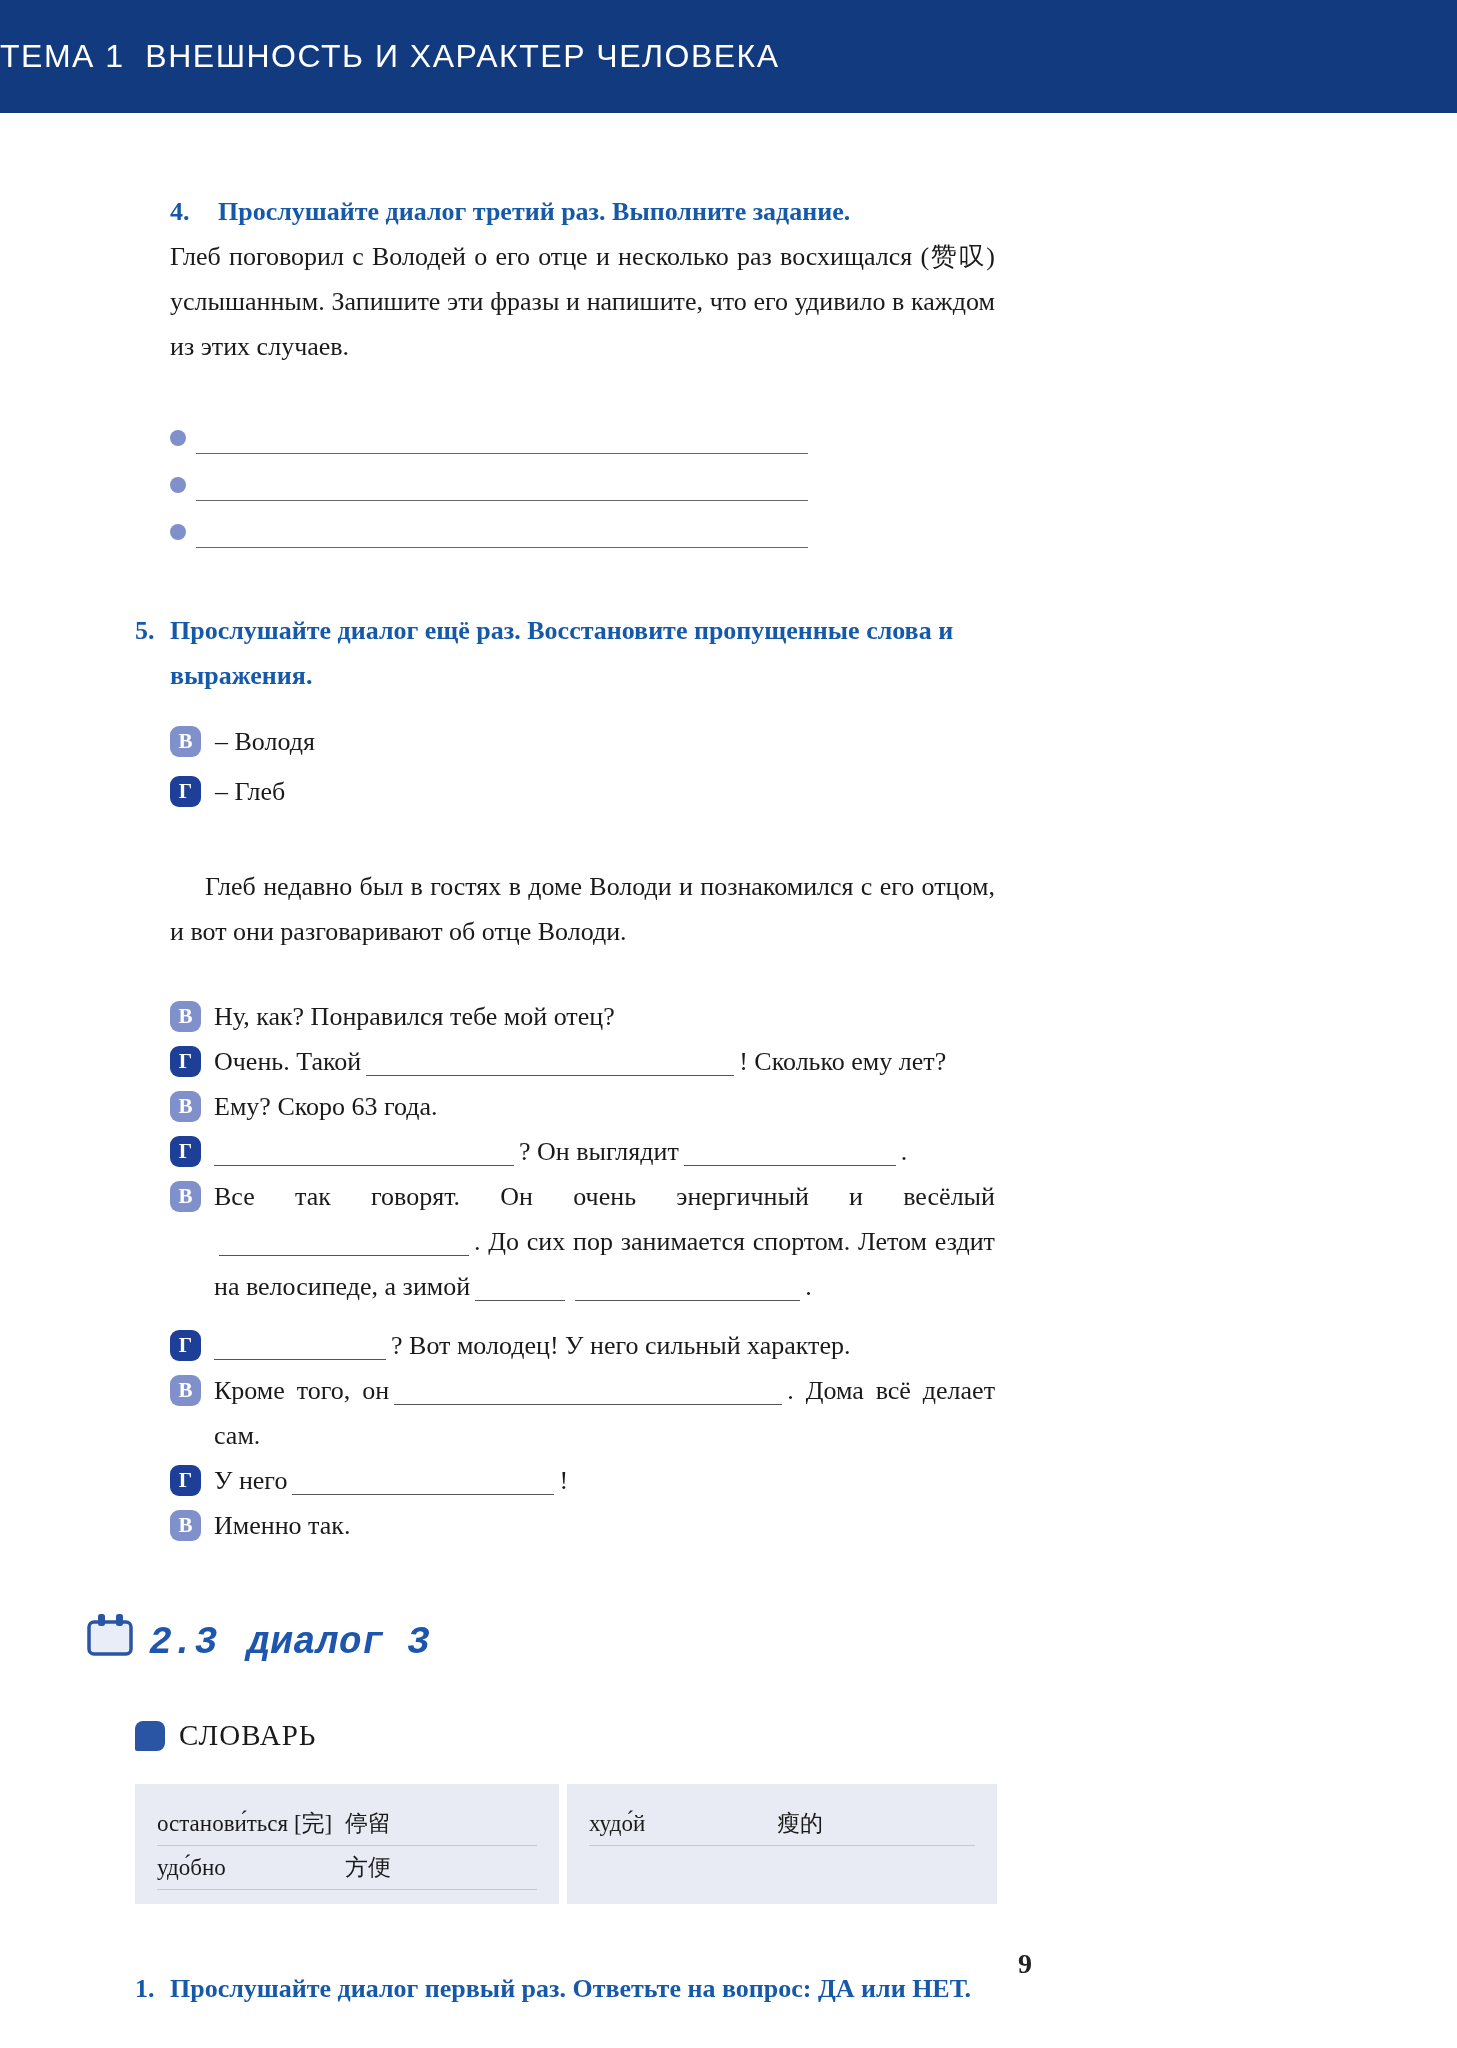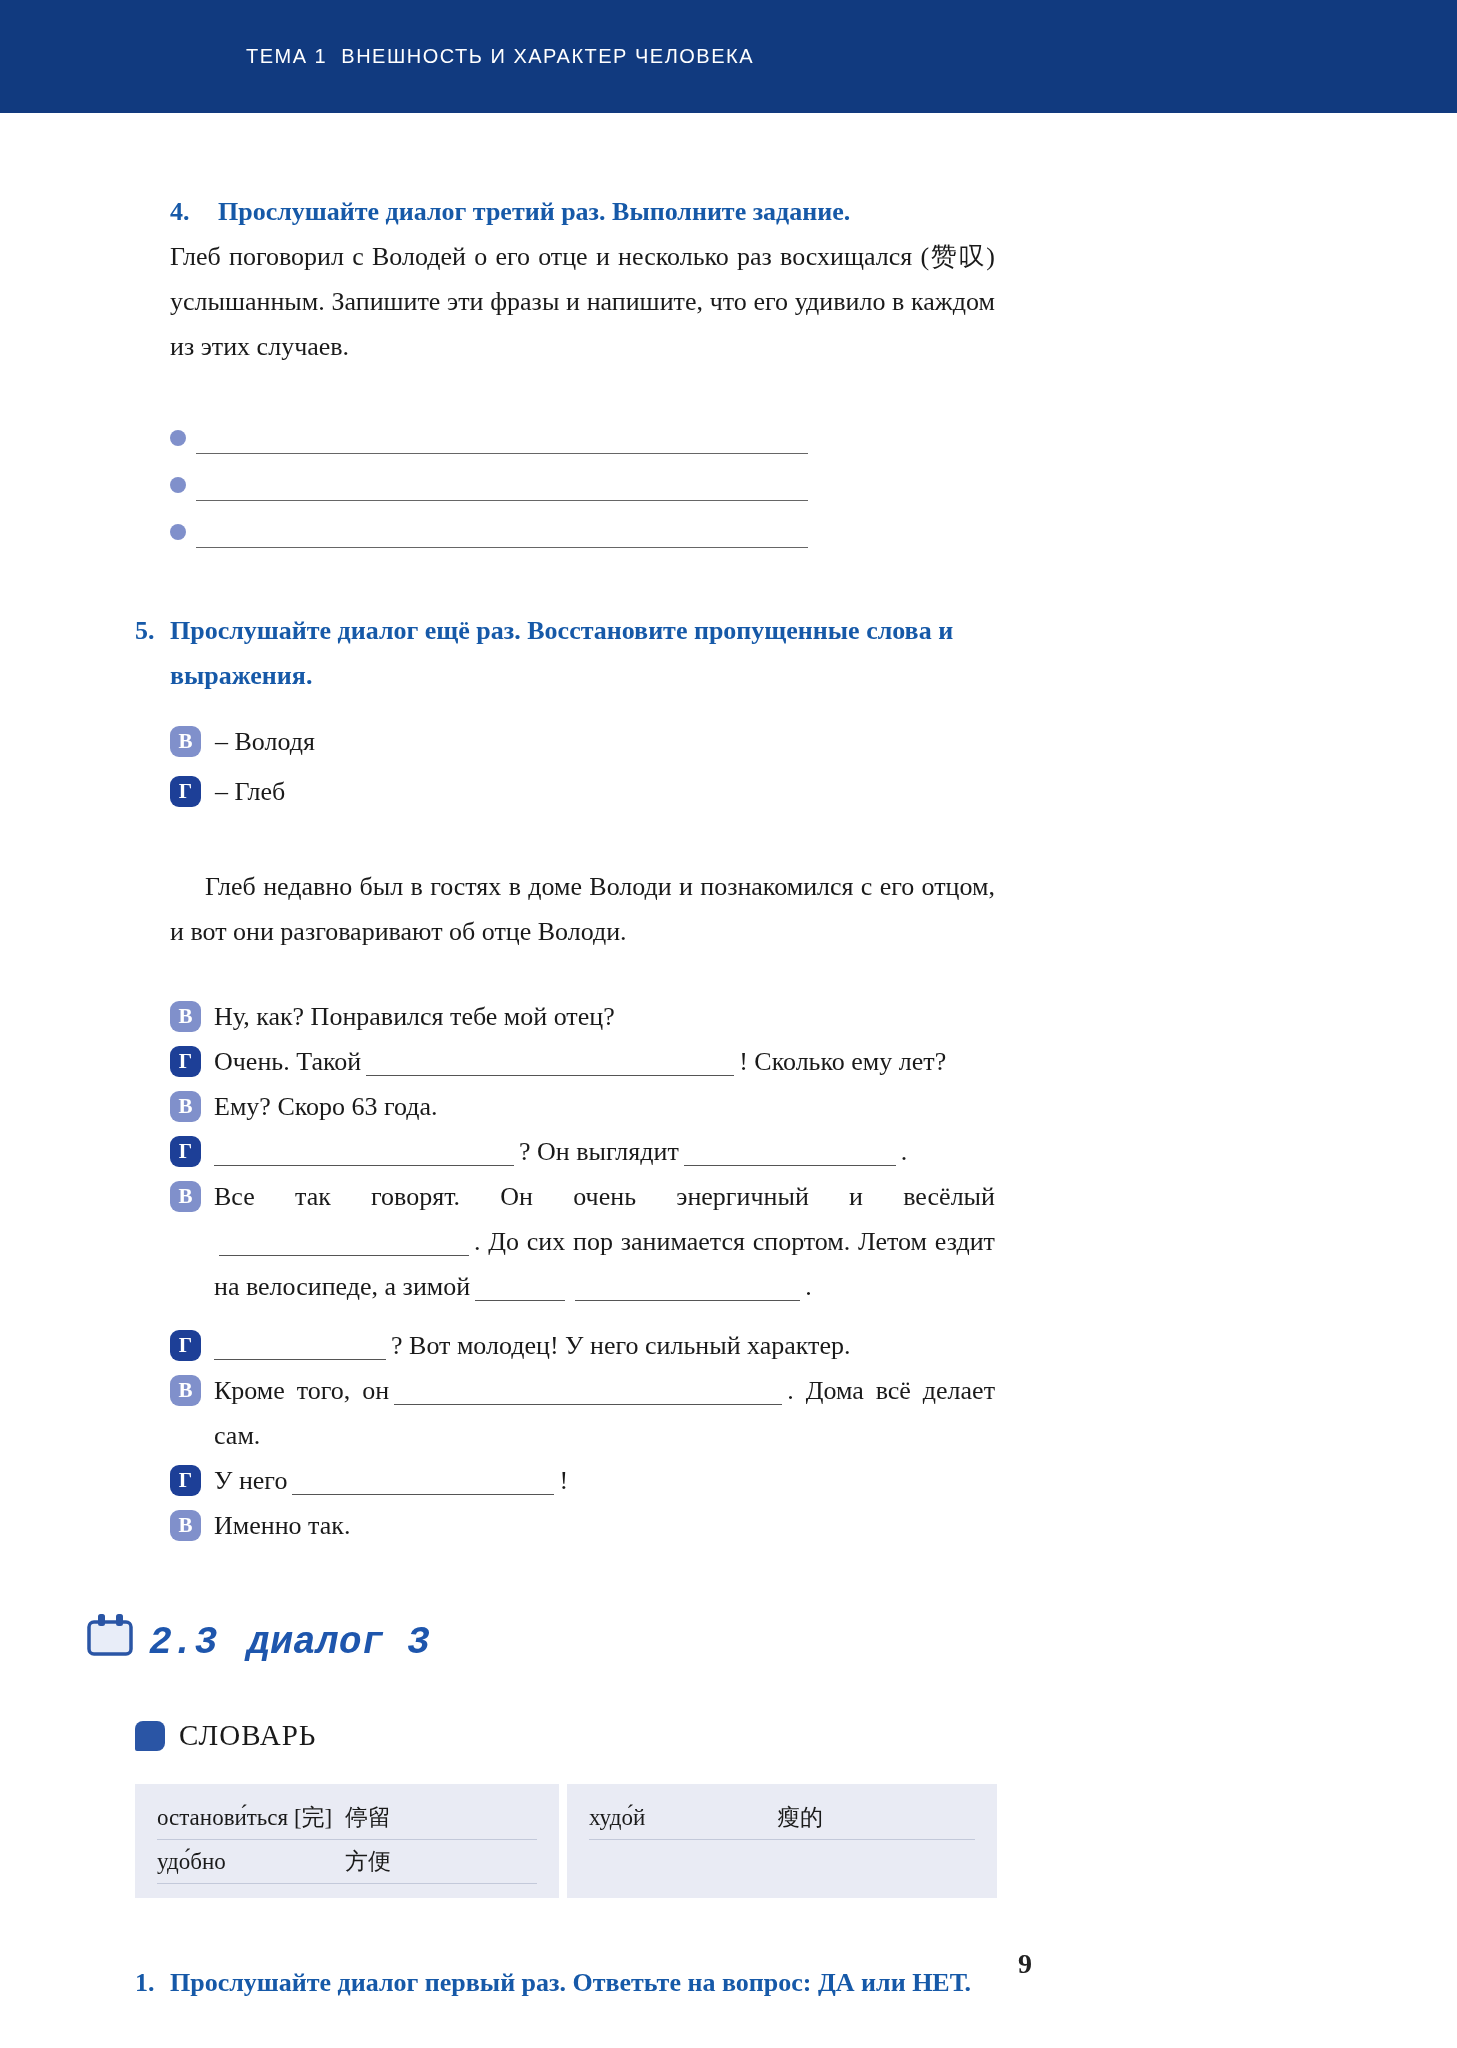--- a/index.html
+++ b/index.html
@@ -7,23 +7,23 @@
   .page {
     width:1457px; height:2048px; margin:0 auto; position:relative;
     background:#ffffff; overflow:hidden;
     font-family:"Liberation Serif","DejaVu Serif",serif;
     color:#1a1a1a;
   }
 
   
   .topbar { height:113px; background:#113a7f; }
   .topbar-text {
-    width:1000px; line-height:113px; text-align:center; color:#ffffff;
+    width:1000px; line-height:113px; text-align:left; color:#ffffff;
     font-family:"Liberation Sans","DejaVu Sans",sans-serif;
-    font-size:20px; letter-spacing:1.5px; font-weight:400;
+    font-size:32px; letter-spacing:1.5px; font-weight:400;
   }
 
   
   .content { padding-left:135px; width:1000px; font-size:26px; line-height:45px; }
 
   .task-heading { display:flex; color:#1659a8; font-weight:bold; }
   .task-num { flex:none; }
   .num-wide { width:48px; }
   .num-std  { width:35px; }
 
@@ -70,21 +70,21 @@
   }
   .sec23-num { margin-left:14px; }
   .sec23-title { margin-left:30px; }
 
   
   .vocab-head { margin-top:41px; display:flex; align-items:center; }
   .vocab-icon { flex:none; width:30px; height:30px; border-radius:8px 8px 8px 2px; background:#2a55a5; }
   .vocab-title { margin-left:14px; font-size:29px; letter-spacing:1px; }
 
   .vocab-panels { margin-top:26px; display:flex; gap:8px; align-items:stretch; }
-  .panel { background:#e9ebf4; padding:12px 22px 14px; }
+  .panel { background:#e9ebf4; padding:18px 22px 14px; }
   .panel-left  { width:424px; }
   .panel-right { width:430px; }
   .vrow { display:flex; align-items:center; height:44px; border-bottom:1px solid #c3c9da; font-size:23px; }
   .vword { width:188px; }
 
   
   .task1 { margin-top:62px; }
 
   .pagenum {
     position:absolute; right:425px; bottom:68px;

